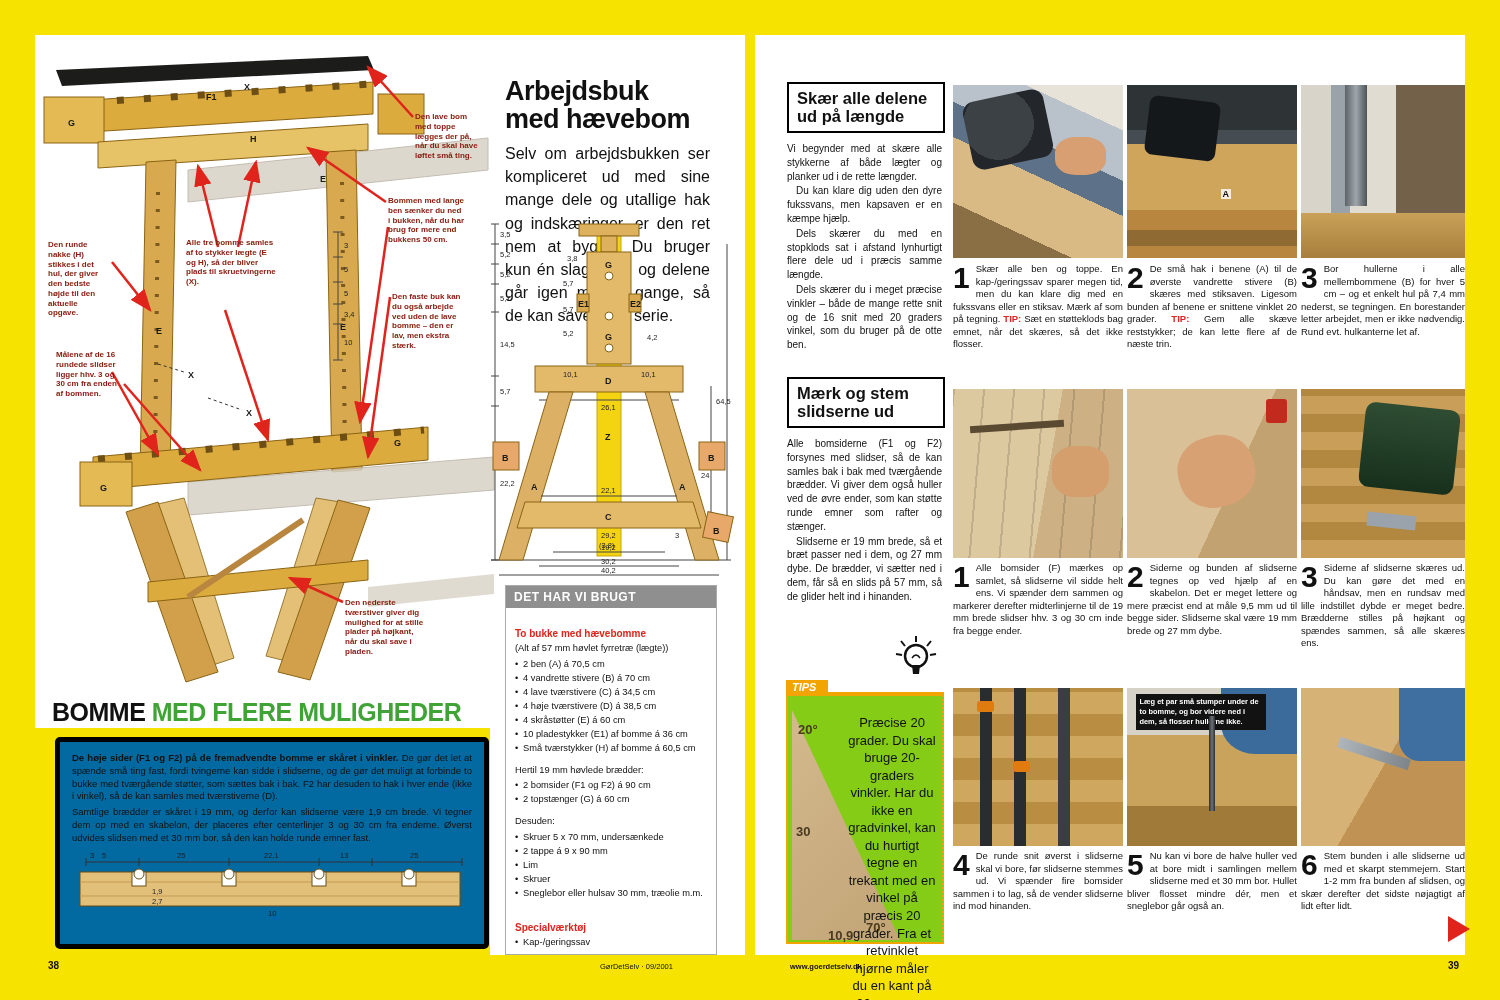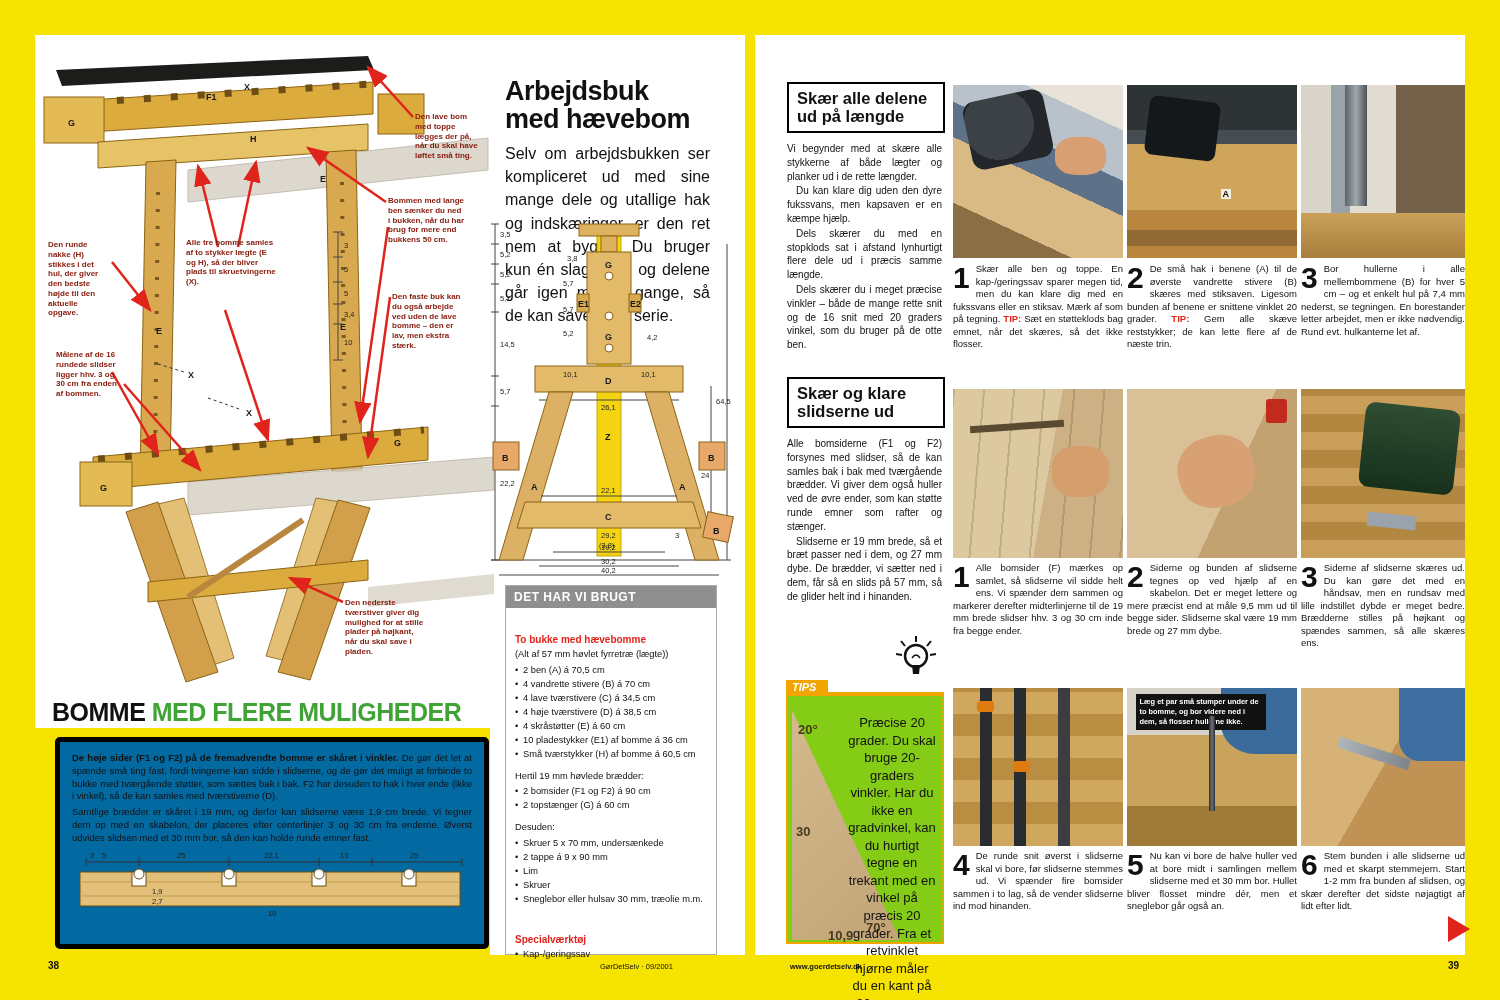--- a/index.html
+++ b/index.html
@@ -24,21 +24,21 @@
   
   .ann{position:absolute;font-size:8px;line-height:1.22;color:#8A2012;font-weight:bold}
   
   .bbox{position:absolute;border:5px solid #000;border-radius:5px;background:#0369a1;padding:10px 12px 4px}
   .bbox p{margin:0 0 3px;font-size:9.5px;line-height:1.35;text-align:justify}
   
   .mat{position:absolute;border:1px solid #aaa;background:#fff}
   .mat-head{background:#8F8F8F;color:#fff;font-weight:bold;font-size:12px;
             padding:4px 8px;letter-spacing:.5px}
   .mat-body{padding:7px 9px;font-size:9.3px;line-height:1.5}
-  .mat-sub{color:#E0231B;font-weight:bold;font-size:10px;margin:17px 0 1px}
+  .mat-sub{color:#E0231B;font-weight:bold;font-size:10px;margin:11px 0 1px}
   .mat-note{margin:0 0 2px}
   .mat-item{padding-left:8px;position:relative}
   .mat-item::before{content:"•";position:absolute;left:0;top:0}
   .mat-gap{height:8px}
   
   .photo{position:absolute;overflow:hidden;background:#b9a27c}
   .photo::before,.photo::after{content:"";position:absolute}
   .ph1{background:linear-gradient(205deg,#e7e3d8 0 18%,#b9c2cb 18% 38%,#5d7288 38% 52%,#d9b984 52% 78%,#8a6f45 78%)}
   .ph1::before{left:8%;top:6%;width:48%;height:40%;background:radial-gradient(circle at 40% 40%,#3c4146 0 55%,#23262a 55%);border-radius:12px;transform:rotate(-12deg)}
   .ph1::after{right:10%;top:30%;width:30%;height:22%;background:#d79f72;border-radius:40%}
@@ -371,21 +371,21 @@
 <div class="step abs" style="left:1127px;top:263px;width:170px">
   <span class="step-num">2</span>
   <span>De små hak i benene (A) til de øverste vandrette stivere (B) skæres med stiksaven. Ligesom bunden af benene er snittene vinklet 20 grader. </span><span class="tip-label">TIP:</span><span> Gem alle skæve reststykker; de kan lette flere af de næste trin.</span>
 </div>
 <div class="step abs" style="left:1301px;top:263px;width:164px">
   <span class="step-num">3</span>
   <span>Bor hullerne i alle mellembommene (B) for hver 5 cm – og et enkelt hul på 7,4 mm nederst, se tegningen. En borestander letter arbejdet, men er ikke nødvendig. Rund evt. hulkanterne let af.</span>
 </div>
 
 <div class="sec-head abs" style="left:787px;top:377px;width:138px">
-  <div>Skær og klare</div>
+  <div>Mærk og stem</div>
   <div>slidserne ud</div>
 </div>
 <div class="sec-body abs" style="left:787px;top:437px;width:155px">
   <p>Alle bomsiderne (F1 og F2) forsynes med slidser, så de kan samles bak i bak med tværgående brædder. Vi giver dem også huller ved de øvre ender, som kan støtte runde emner som rafter og stænger.</p>
   <p>Slidserne er 19 mm brede, så et bræt passer ned i dem, og 27 mm dybe. De brædder, vi sætter ned i dem, får så en slids på 57 mm, så de glider helt ind i hinanden.</p>
 </div>
 
 <div class="photo ph4" style="left:953px;top:389px;width:170px;height:169px"></div>
 <div class="photo ph5" style="left:1127px;top:389px;width:170px;height:169px"></div>
 <div class="photo ph6" style="left:1301px;top:389px;width:164px;height:169px"></div>

